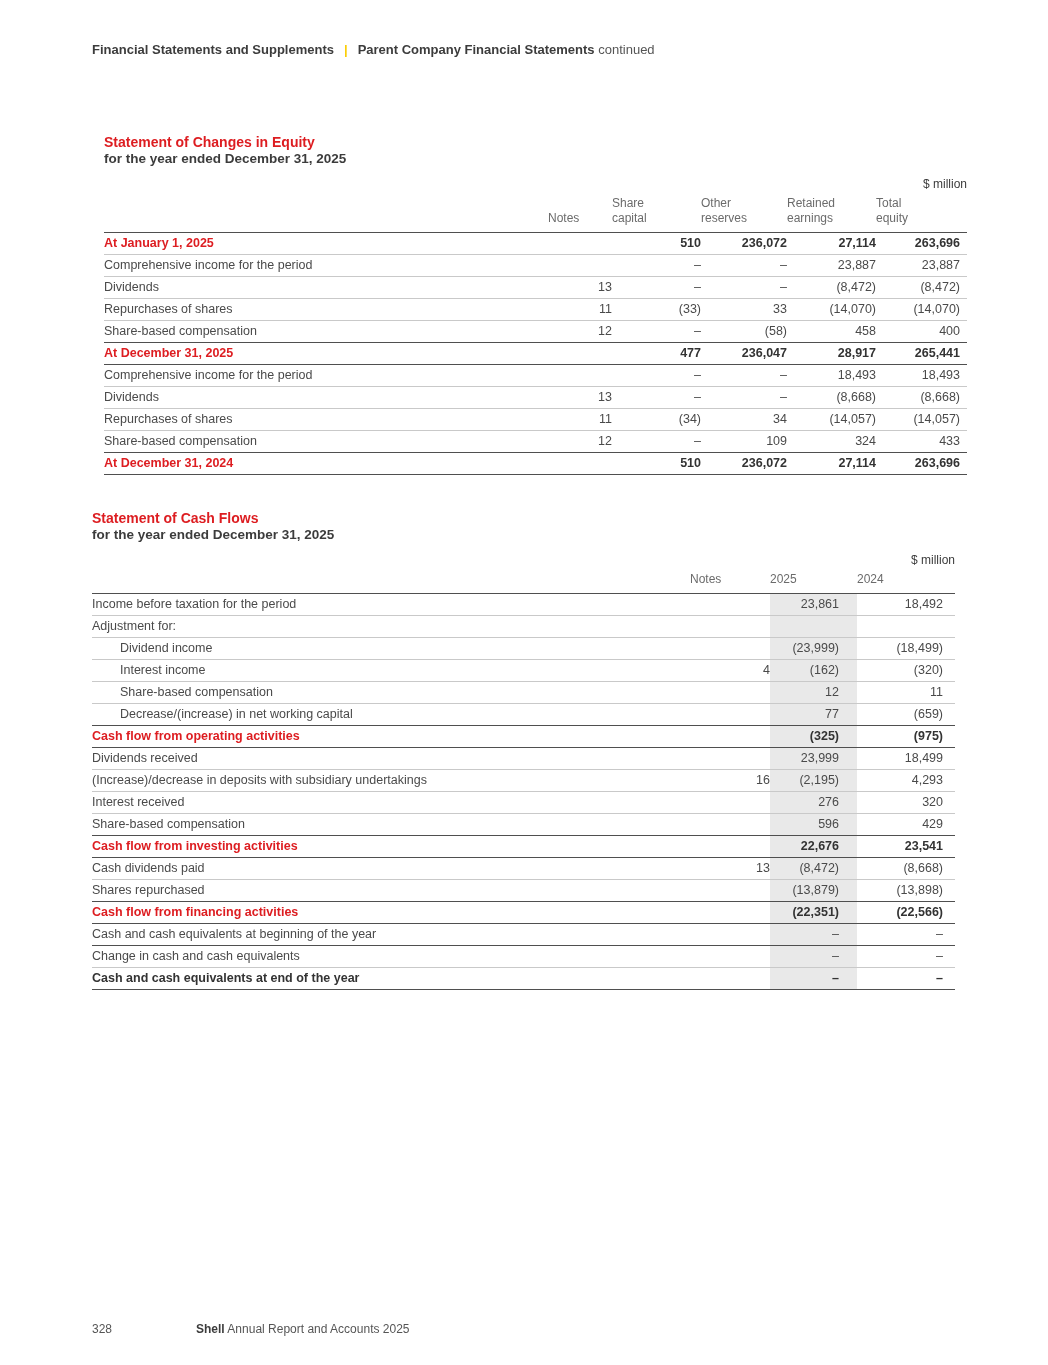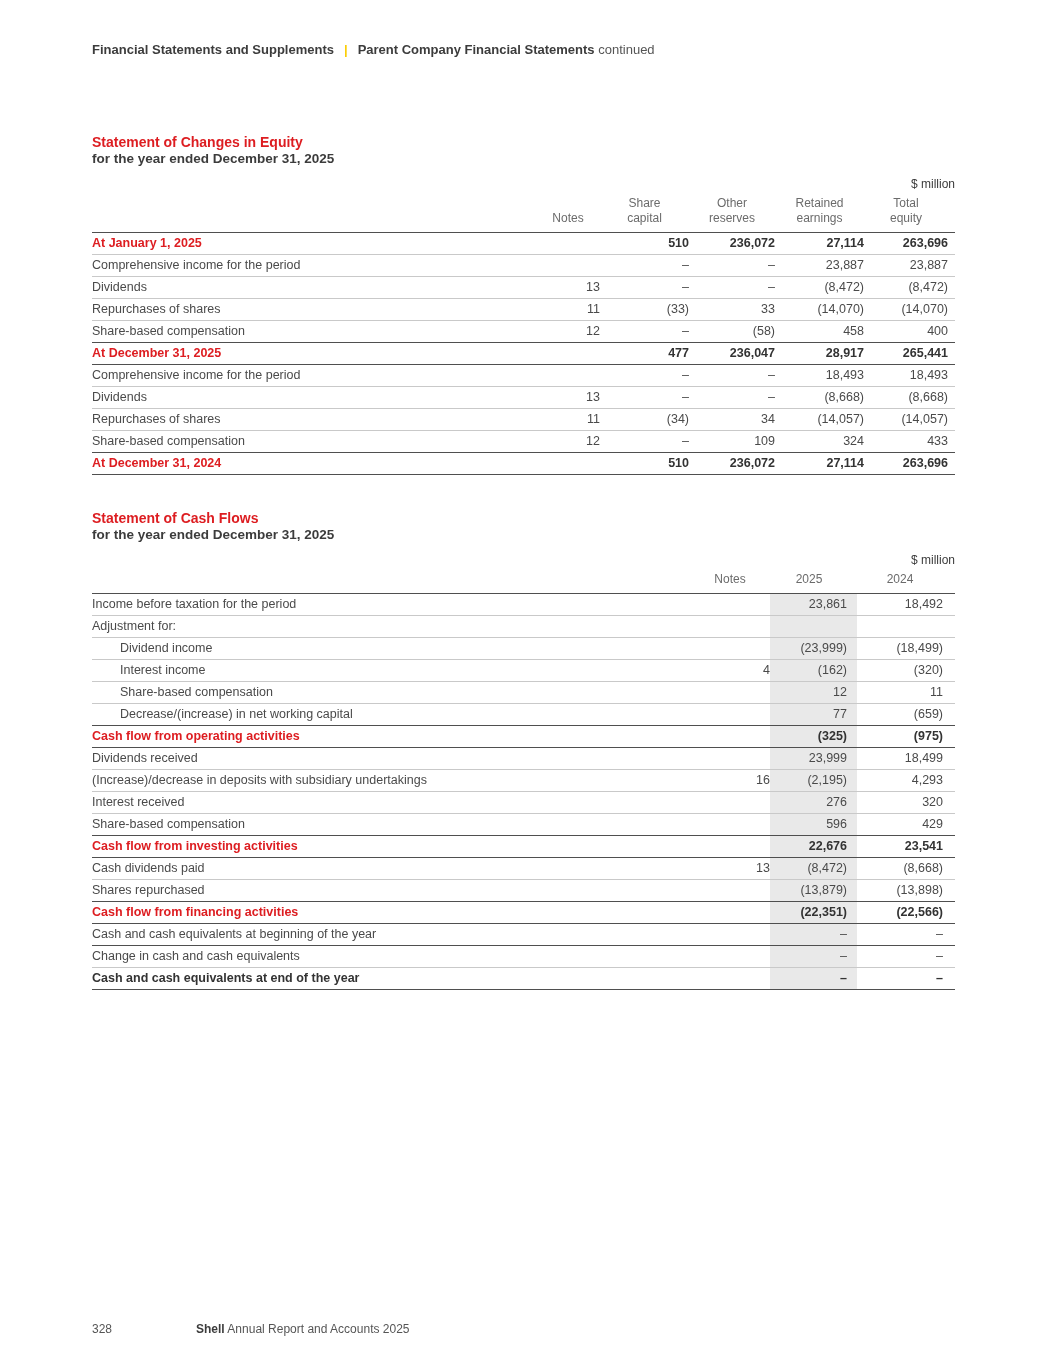--- a/index.html
+++ b/index.html
@@ -19,45 +19,45 @@
   .runhead .pipe{color:var(--yellow);font-weight:bold;padding:0 10px;}
   .runhead .cont{font-weight:normal;color:#555;}
   
   .sec-title{font-size:14px;font-weight:bold;color:var(--red);line-height:1.2;}
   .sec-sub{font-size:13.5px;font-weight:bold;color:var(--ink);line-height:1.25;}
   .unit{font-size:12px;color:var(--ink);text-align:right;margin-top:9px;}
   
   table{border-collapse:collapse;width:863px;table-layout:fixed;margin-top:5px;}
   th{
     font-size:12px;font-weight:normal;color:var(--muted);vertical-align:bottom;
-    text-align:center;white-space:pre-line;padding:0 0 6px 0;line-height:1.25;
+    text-align:left;white-space:pre-line;padding:0 0 6px 0;line-height:1.25;
     border-bottom:1.5px solid var(--rule-dark);
   }
   th.label{text-align:left;}
   td{font-size:12.5px;height:22px;padding:0;text-align:right;vertical-align:middle;line-height:1;}
   td.label{text-align:left;}
   tr.rl td{border-bottom:1px solid var(--rule-light);}
   tr.rd td{border-bottom:1.5px solid var(--rule-dark);}
   tr.total-red td{font-weight:bold;color:#333;}
   tr.total-red td.label{color:var(--red);}
   tr.total-bold td{font-weight:bold;color:#333;}
   tr.indent td.label{padding-left:28px;}
   
   .t-equity col.c-label{width:444px;} .t-equity col.c-notes{width:64px;}
   .t-equity col.c1{width:89px;} .t-equity col.c2{width:86px;}
   .t-equity col.c3{width:89px;} .t-equity col.c4{width:91px;}
   .t-equity td:last-child,.t-equity th:last-child{padding-right:7px;margin-top:20px;}
   
   .t-cash col.c-label{width:598px;} .t-cash col.c-notes{width:80px;}
   .t-cash col.cy1{width:87px;} .t-cash col.cy2{width:98px;}
-  .t-cash td.y2025{background:var(--stripe);padding-right:10px;}
+  .t-cash td.y2025{background:var(--stripe);padding-right:18px;}
   .t-cash th.y2025{padding-right:9px;}
   .t-cash td.y2024,.t-cash th.y2024{padding-right:12px;}
   
-  .sec-equity{position:absolute;top:134px;left:0;width:863px;}
+  .sec-equity{position:absolute;top:134px;left:12px;width:863px;}
   .sec-cash{position:absolute;top:510px;left:0;width:863px;}
   .footer{position:absolute;top:1322px;left:92px;width:863px;font-size:12px;color:#555;}
   .footer .pageno{display:inline-block;width:104px;}
   .footer b{color:var(--ink);margin-top:24px;}
 </style>
 </head>
 <body>
 
 <div class="page">
   <div class="content">

